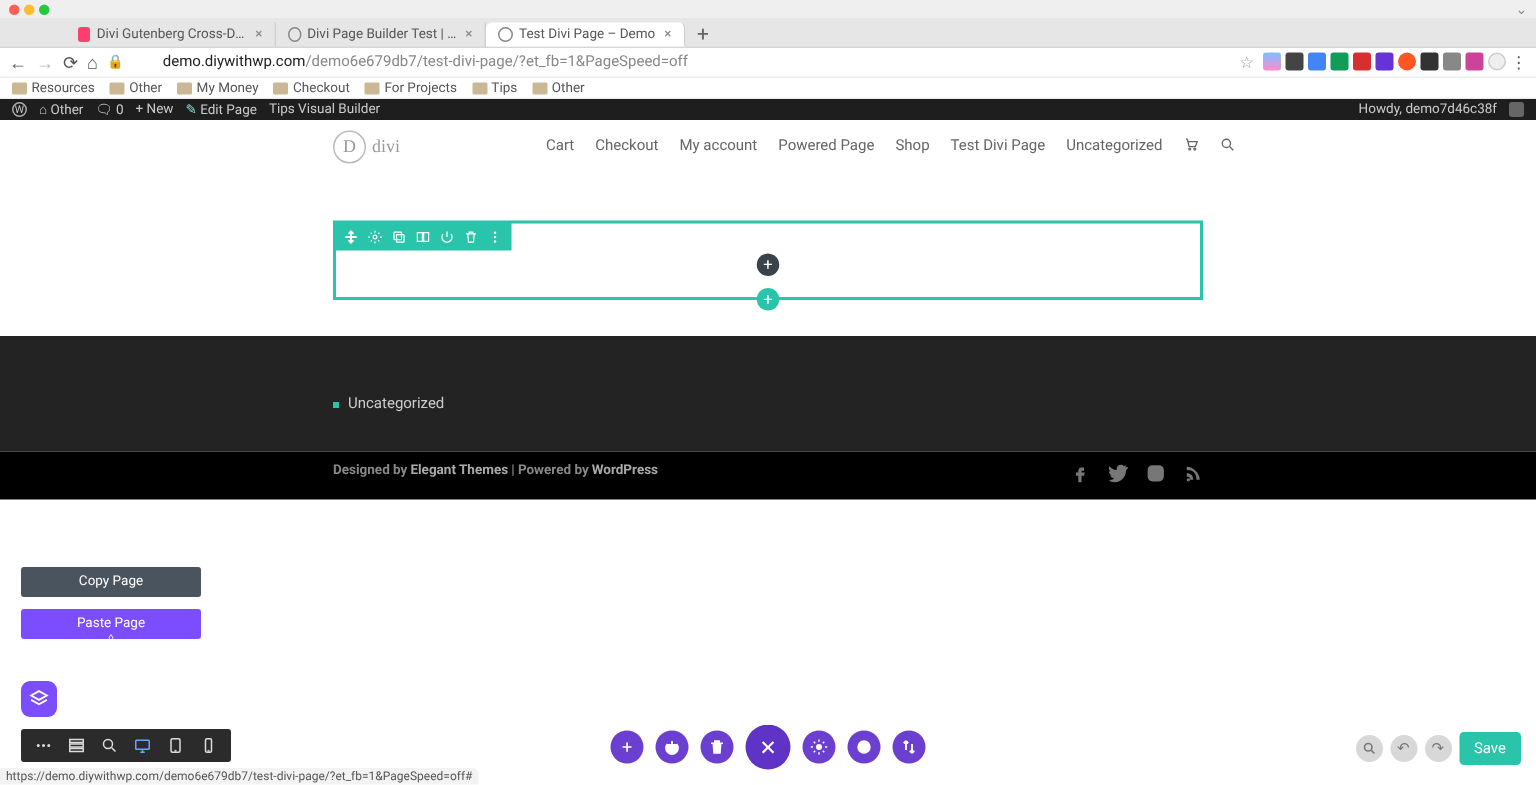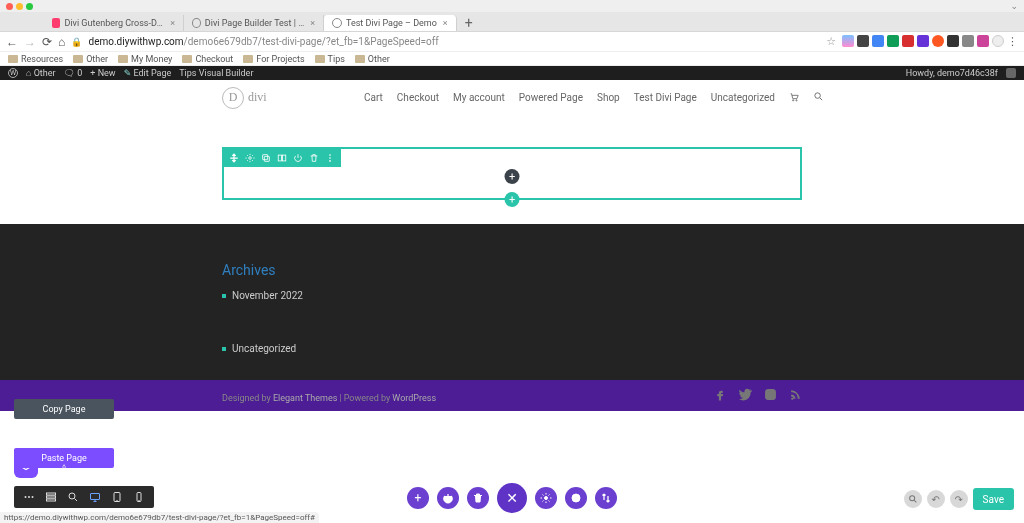--- a/index.html
+++ b/index.html
@@ -19,21 +19,21 @@
 .tab .fav { width: 10px; height: 10px; border-radius: 2px; margin-right: 4px; display: inline-block; }
 .tab .fav.pink { background: #ff3d6f; }
 .tab .fav.globe { border: 1px solid #888; border-radius: 50%; }
 .tab .tx { white-space: nowrap; overflow: hidden; text-overflow: ellipsis; max-width: 100px; }
 .tab .close { margin-left: 6px; font-size: 9px; color: #888; }
 .tab.add { border: none; font-size: 14px; color: #666; padding: 0 8px; }
 
 .urlbar { height: 20px; background: #fff; display: flex; align-items: center; padding: 0 6px; gap: 6px; border-bottom: 1px solid #eee; font-size: 10px; color: #555; }
 .urlbar .nav-btn { font-size: 12px; color: #555; }
 .urlbar .lock { font-size: 9px; }
-.urlbar .addr { flex: 1; }
+.urlbar .addr { flex: 1; margin-left: 20px; }
 .urlbar .addr .domain { color: #222; }
 .urlbar .addr .path { color: #888; }
 .urlbar .star { color: #999; font-size: 11px; }
 .ext-icons { display: flex; gap: 3px; }
 .ext-icons .ic { width: 12px; height: 12px; border-radius: 2px; }
 
 .bookmarks-bar { height: 14px; background: #fff; display: flex; align-items: center; gap: 10px; padding: 0 8px; font-size: 9px; color: #555; border-bottom: 1px solid #eee; text-align: right; }
 .bookmarks-bar .bm { display: flex; align-items: center; gap: 3px; }
 .bookmarks-bar .folder { width: 10px; height: 8px; background: #c9b893; border-radius: 1px; display: inline-block; }
 
@@ -71,27 +71,27 @@
 
 .site-footer { background: #232323; color: #ccc; padding: 38px 222px 24px; margin-top: 24px; }
 .widget-title { color: #2f7fbf; font-size: 14px; font-weight: 400; margin-bottom: 10px; }
 .widget-list { list-style: none; }
 .widget-list li { font-size: 10px; color: #ccc; padding: 2px 0 2px 10px; position: relative; }
 .widget-list li::before { content: ""; width: 4px; height: 4px; background: #29c4a9; position: absolute; left: 0; top: 6px; }
 .widget-block + .widget-block { margin-top: 38px; }
 
 
 .page-actions { position: fixed; left: 14px; top: 378px; display: flex; flex-direction: column; gap: 8px; }
-.page-actions .btn { width: 100px; height: 20px; display: flex; align-items: center; justify-content: center; font-size: 9px; color: #fff; border-radius: 2px; margin-top: 21px; }
+.page-actions .btn { width: 120px; height: 20px; display: flex; align-items: center; justify-content: center; font-size: 9px; color: #fff; border-radius: 2px; }
 .page-actions .btn.copy { background: #4a545e; }
 .page-actions .btn.paste { background: #7c4dff; position: relative; }
 .page-actions .btn.paste .cursor { position: absolute; bottom: -4px; left: 50%; transform: translateX(-50%); color: #fff; font-size: 8px; }
 
 
-.credit-bar { background: #4c1d95; color: #888; font-size: 9px; display: flex; align-items: flex-end; padding: 8px 222px; }
+.credit-bar { background: #000000; color: #888; font-size: 9px; display: flex; align-items: flex-start; padding: 8px 222px; font-weight: bold; }
 .credit-bar .links { display: flex; gap: 2px; }
 .credit-bar a { color: #aaa; }
 .credit-bar .socials { margin-left: auto; display: flex; gap: 12px; }
 .credit-bar .socials svg { width: 13px; height: 13px; fill: #777; }
 
 
 .divi-fab { position: fixed; left: 14px; top: 454px; width: 24px; height: 24px; border-radius: 6px; background: #7c4dff; display: flex; align-items: center; justify-content: center; color: #fff; font-size: 14px; }
 
 .divi-bottom { position: fixed; left: 0; right: 0; bottom: 0; height: 32px; display: flex; align-items: center; }
 .view-dock { position: absolute; left: 14px; bottom: 15px; height: 22px; background: #2b2b2b; display: flex; align-items: center; gap: 8px; padding: 0 8px; border-radius: 2px; }
@@ -289,26 +289,20 @@
           </svg>
         </span>
     </div>
     <div class="round-btn gray mid">+</div>
     <div class="round-btn teal bottom">+</div>
   </div>
 </div>
 
 <div class="site-footer">
   <div class="widget-block">
-    <div class="widget-title">Archives</div>
-    <ul class="widget-list">
-      <li>November 2022</li>
-    </ul>
-  </div>
-  <div class="widget-block">
     <ul class="widget-list">
       <li>Uncategorized</li>
     </ul>
   </div>
 </div>
 
 <div class="credit-bar">
   <span class="links">
     <span>Designed by </span>
     <a>Elegant Themes</a>

